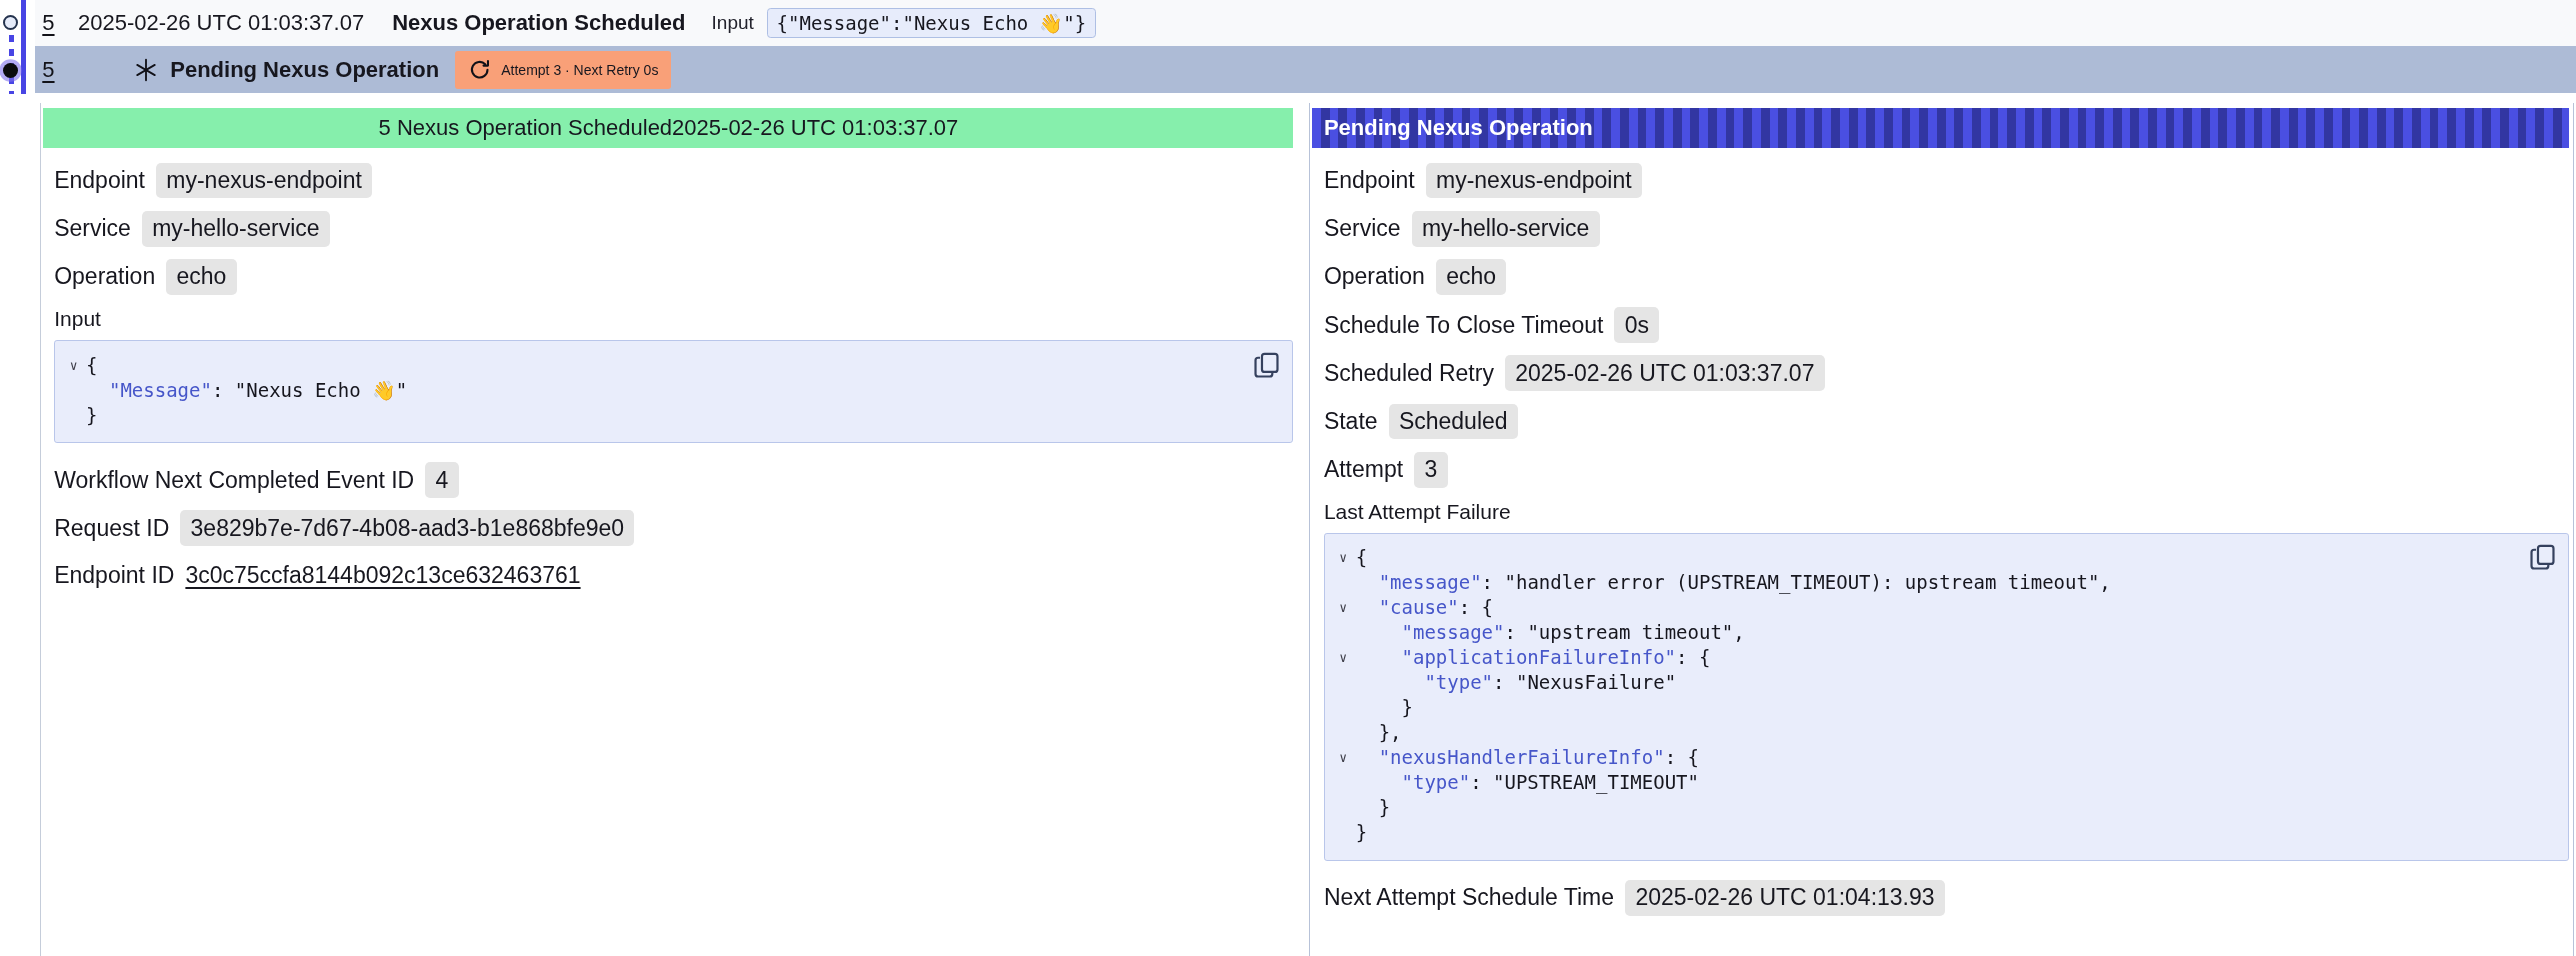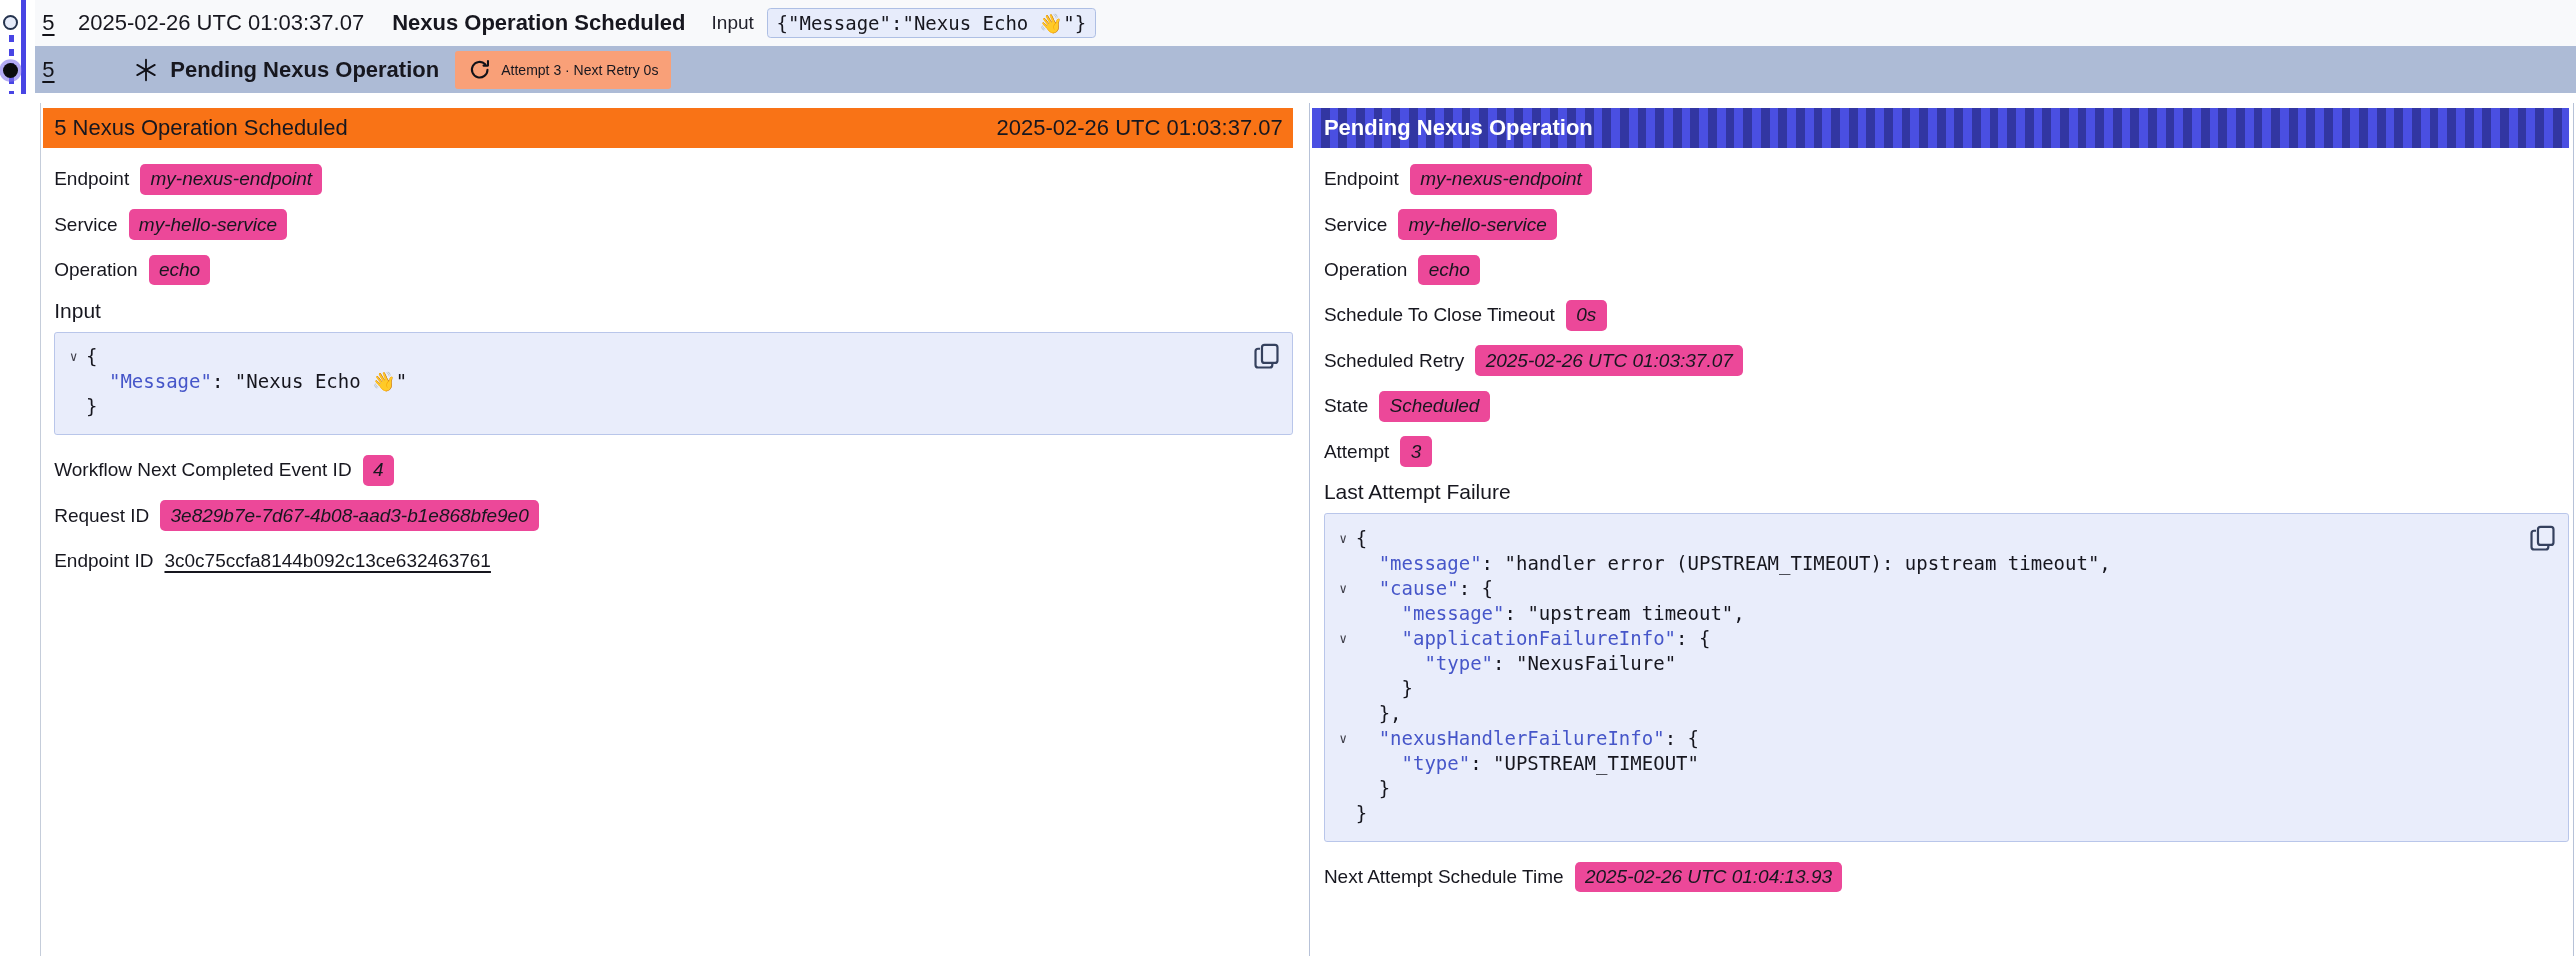--- a/index.html
+++ b/index.html
@@ -34,28 +34,28 @@
 
   
   .details{position:absolute;top:103px;left:40px;width:2534px;bottom:0;display:flex;
            border-left:1.5px solid #c5cdda;border-right:1.5px solid #b7c2d8;box-sizing:border-box;}
   .panel{box-sizing:border-box;}
   .panel-left{width:1268px;padding:5.1px 16px 0 1.5px;}
   .panel-right{flex:1;border-left:1.5px solid #b7c2d8;padding:5.1px 3.7px 0 2.2px;}
 
   .panel-header{height:40px;display:flex;align-items:center;justify-content:space-between;
                 padding:0 10.3px 0 11.7px;font-size:22px;}
-  .panel-header-left{background:#f97316;}
+  .panel-header-left{background:#86efac;justify-content:center;}
   .panel-header-striped{background:repeating-linear-gradient(90deg,#4a4fe2 0 8.8px,#3236a2 8.8px 17.6px);
                         color:#ffffff;font-weight:600;}
 
   .fields{padding:14.6px 0 0 11.7px;}
-  .field-row{display:flex;align-items:center;margin-bottom:12.4px;min-height:33px;font-size:19px;}
+  .field-row{display:flex;align-items:center;margin-bottom:12.4px;min-height:33px;font-size:23px;}
   .field-label{margin-right:11px;}
-  .chip{background:#ec4899;border-radius:5.1px;padding:4.4px 10.3px;font-style:italic;}
+  .chip{background:#e5e5e5;border-radius:5.1px;padding:4.4px 10.3px;}
   .link-value{text-decoration:underline;text-underline-offset:4.4px;text-decoration-thickness:1.5px;cursor:pointer;}
   .code-label{font-size:21px;margin:4.4px 0 8.8px 0;}
 
   .code-block{position:relative;background:#e9edfb;border:1.5px solid #b9c6ea;border-radius:2.9px;
               padding:11.7px 44px 14.6px 5.9px;margin:0 0 19px 0;
               font-family:"DejaVu Sans Mono",monospace;font-size:19px;line-height:25px;}
   .code-line{display:flex;white-space:pre;}
   .chev-cell{width:25px;flex:none;text-align:center;font-size:13px;color:#3f3f4a;line-height:25px;}
   .tok-key{color:#4656c9;}
   .tok-p,.tok-str{color:#16161e;}

